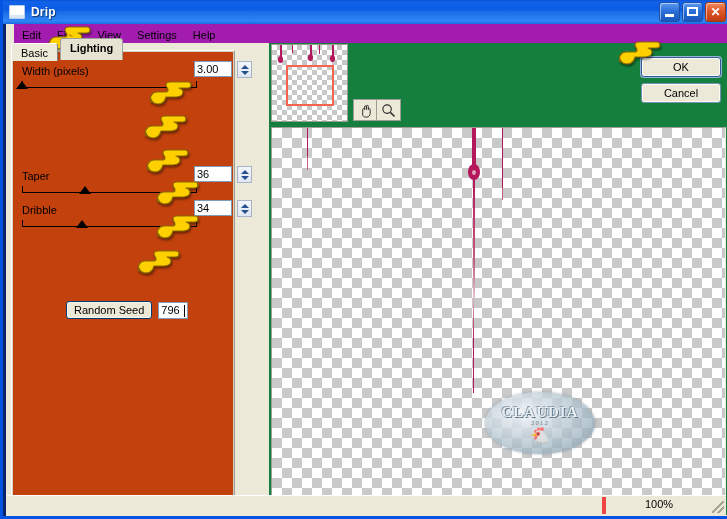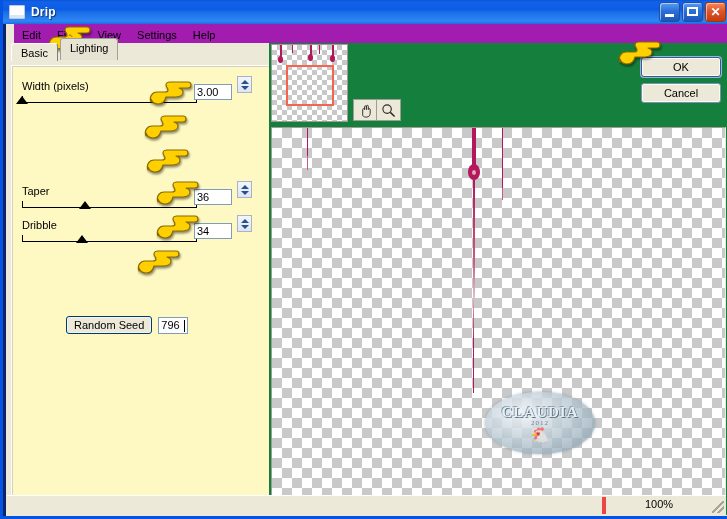--- a/index.html
+++ b/index.html
@@ -67,33 +67,33 @@
 
   
   .left-panel{
     position:absolute;left:1px;top:19px;width:262px;height:472px;
   }
   .tabs{position:absolute;left:4px;top:0;height:18px;display:flex;align-items:flex-end;z-index:4;}
   .tab{
     height:22px;box-sizing:border-box;padding:1px 9px 0 9px;
     font-size:11px;background:#ece9d8;
     border:1px solid #a0a09a;border-bottom:none;
-    border-radius:3px 3px 0 0;line-height:16px;
+    border-radius:3px 3px 0 0;line-height:16px;font-weight:bold;
   }
   .tab.active{
     background:#ece9d8;height:18px;line-height:17px;
     border-color:#fff #7f7f76 #ece9d8 #fff;
     border-top:1px solid #fff;border-left:1px solid #fff;
     box-shadow:none;position:relative;z-index:5;font-weight:normal;
   }
   .tab.inactive{background:#e6e3d3;margin-left:2px;margin-bottom:1px;}
   .tab-body{
-    position:absolute;left:4px;top:22px;width:301px;height:447px;
+    position:absolute;left:4px;top:7px;width:224px;height:447px;
     box-sizing:border-box;
-    background:#fef9c3;
+    background:#c2410c;
     border:1px solid #fff;
     border-right-color:#9d9d94;border-bottom-color:#9d9d94;
     box-shadow:0 0 0 1px #d4d0c0 inset;
   }
 
   
   .ctrl{position:absolute;left:10px;width:232px;}
   .ctrl .lbl{font-size:11px;color:#000;margin-bottom:2px;white-space:nowrap;}
   .slider{position:relative;height:12px;width:175px;}
   .track{
@@ -103,21 +103,21 @@
   }
   .thumb{
     position:absolute;top:2px;width:0;height:0;margin-left:-6px;
     border-left:6px solid transparent;border-right:6px solid transparent;
     border-bottom:8px solid #000;
   }
   .numbox{
     position:absolute;right:22px;top:-4px;width:38px;height:16px;
     background:#fff;border:1px solid #7f9db9;
     box-sizing:border-box;font-size:11px;line-height:14px;
-    padding-left:2px;color:#000;margin-top:8px;
+    padding-left:2px;color:#000;
   }
   .spin{
     position:absolute;right:2px;top:-4px;width:15px;height:17px;
     background:linear-gradient(180deg,#f3f5fb,#dfe6f2);
     border:1px solid #a8b4c6;box-sizing:border-box;
     display:flex;flex-direction:column;align-items:center;justify-content:center;
   }
   .spin i{display:block;width:0;height:0;border-left:4px solid transparent;border-right:4px solid transparent;}
   .spin .up{border-bottom:4px solid #27508e;margin-bottom:2px;}
   .spin .dn{border-top:4px solid #27508e;}

